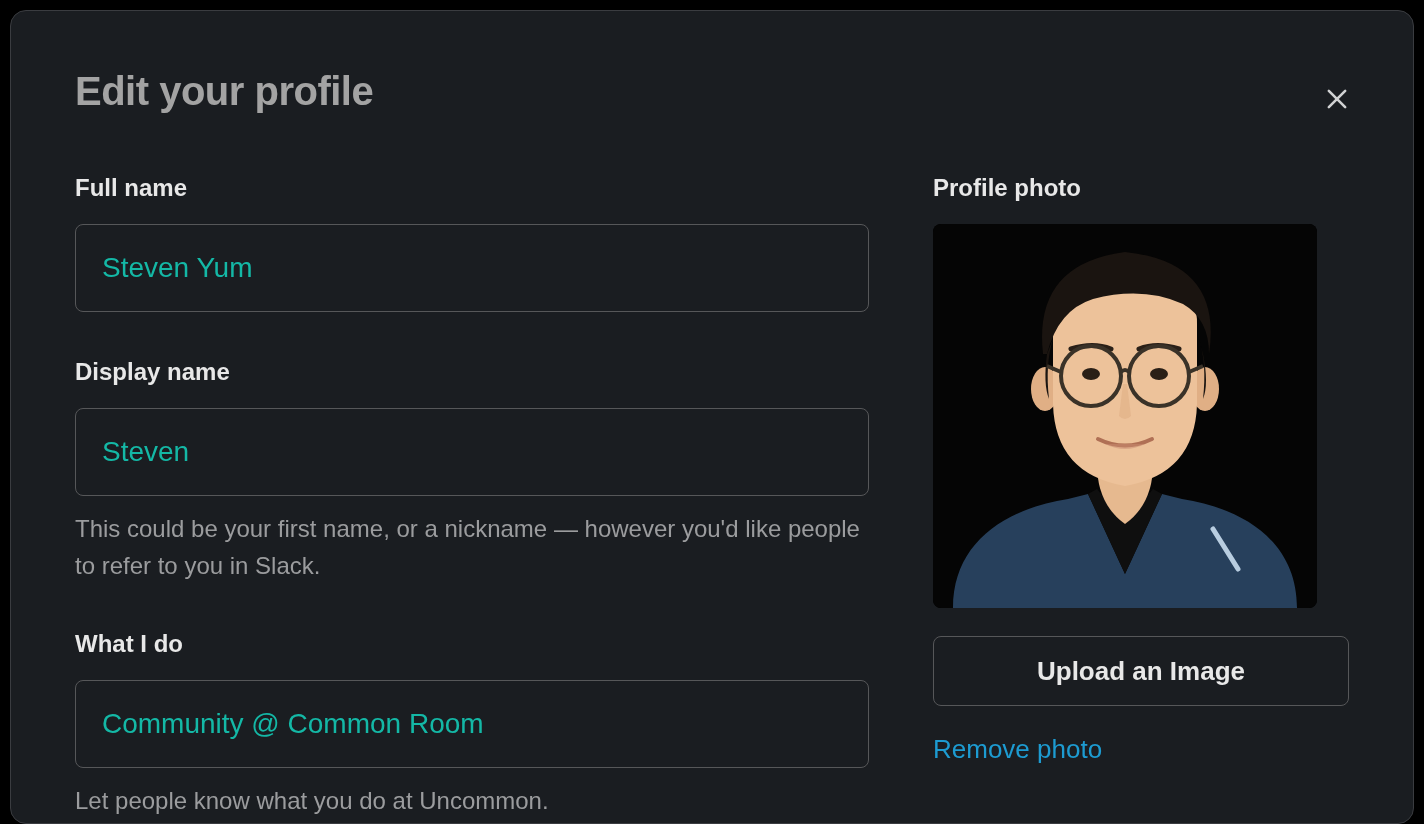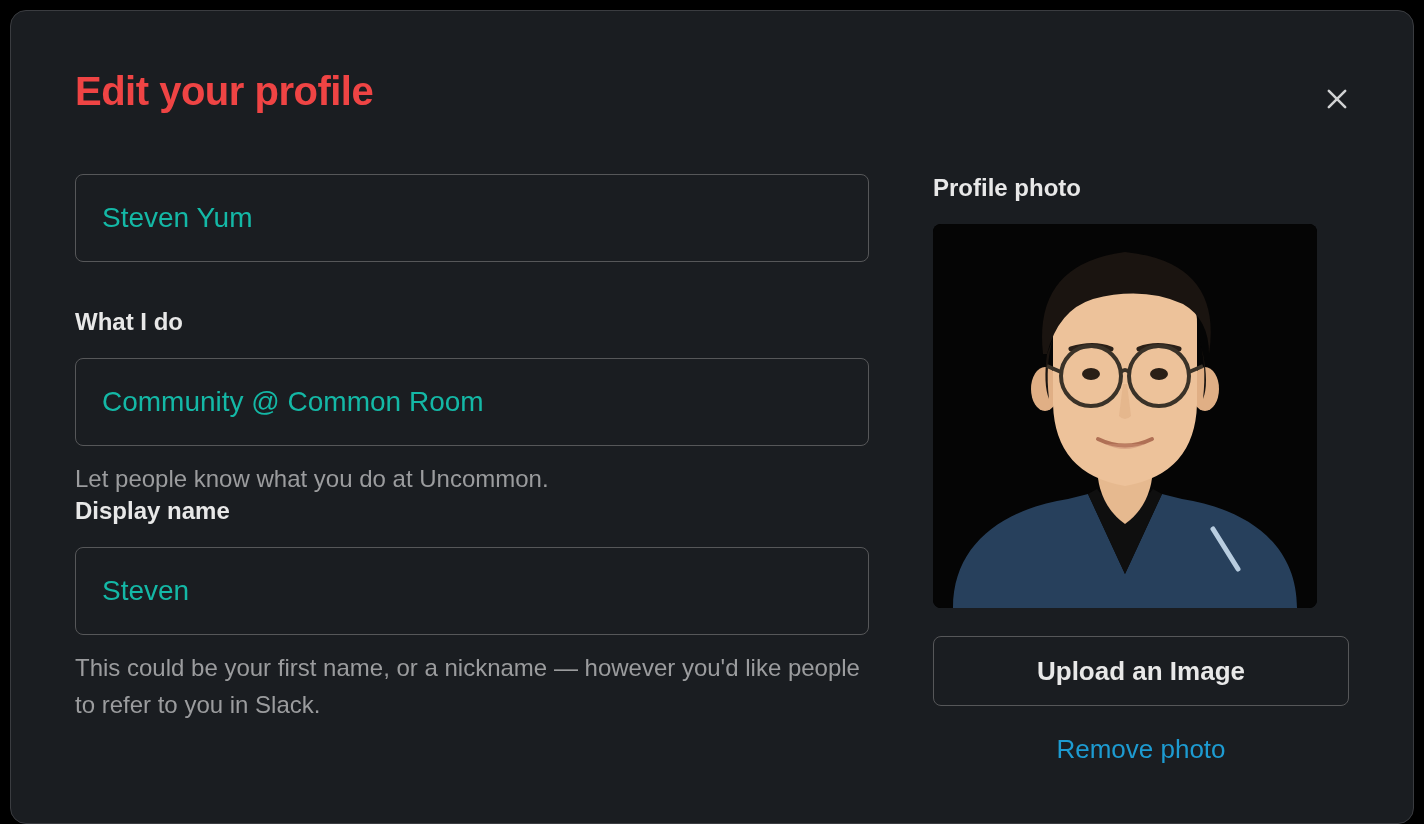--- a/index.html
+++ b/index.html
@@ -23,21 +23,21 @@
     color: #d1d2d3;
   }
   .header {
     display: flex;
     justify-content: space-between;
     align-items: flex-start;
   }
   .title {
     font-size: 40px;
     font-weight: 900;
-    color: #ef4444;
+    color: #a3a3a3;
     letter-spacing: -0.5px;
   }
   .close-btn {
     background: none;
     border: none;
     cursor: pointer;
     color: #d1d2d3;
     padding: 6px;
     margin-top: 10px;
     margin-right: -8px;
@@ -114,21 +114,21 @@
     border-radius: 8px;
     color: #e8e8e8;
     font-size: 26px;
     font-weight: 700;
     cursor: pointer;
     font-family: inherit;
     text-align: center;
   }
   .remove-link {
     display: block;
-    text-align: center;
+    text-align: left;
     margin-top: 28px;
     color: #1d9bd1;
     font-size: 26px;
     font-weight: 400;
     cursor: pointer;
     background: none;
     border: none;
     width: 100%;
     font-family: inherit;
   }
@@ -143,33 +143,34 @@
       <svg viewBox="0 0 24 24" fill="none">
         <path d="M5 5 L19 19 M19 5 L5 19" stroke-linecap="round"></path>
       </svg>
     </button>
   </div>
 
   <div class="body">
     <div class="left-col">
 
       <div class="field-group">
+        <label class="label">Full name</label>
         <input type="text" class="text-input" value="Steven Yum" style="">
+      </div>
+
+      <div class="field-group">
+        <label class="label">Display name</label>
+        <input type="text" class="text-input" value="Steven" style="">
+        <p class="help-text">This could be your first name, or a nickname — however you'd like people to refer to you in Slack.</p>
       </div>
 
       <div class="field-group tight">
         <label class="label">What I do</label>
         <input type="text" class="text-input" value="Community @ Common Room" style="">
         <p class="help-text">Let people know what you do at Uncommon.</p>
-      </div>
-
-      <div class="field-group">
-        <label class="label">Display name</label>
-        <input type="text" class="text-input" value="Steven" style="">
-        <p class="help-text">This could be your first name, or a nickname — however you'd like people to refer to you in Slack.</p>
       </div>
 
     </div>
 
     <div class="right-col">
       <label class="label">Profile photo</label>
       <div class="photo-box">
         <svg viewBox="0 0 384 384">
           <rect width="384" height="384" fill="#050505"></rect>
 

